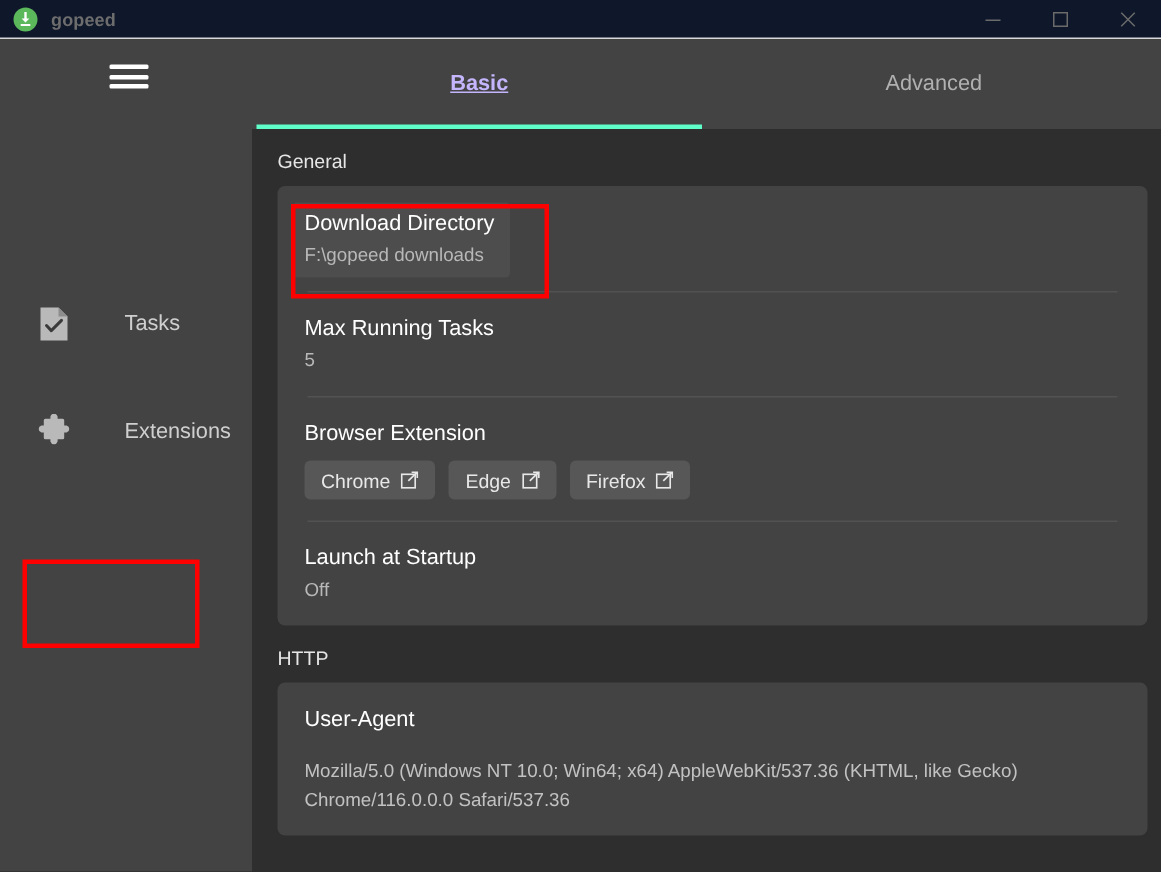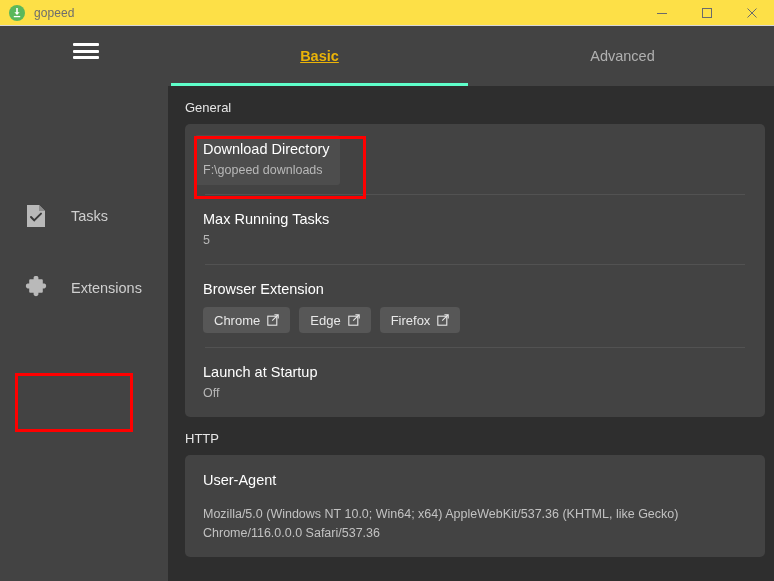--- a/index.html
+++ b/index.html
@@ -7,23 +7,24 @@
     width:774px; height:581px;
     overflow:hidden;
     background:#2e2e2e;
     font-family:"Liberation Sans", sans-serif;
   }
   .app { position:relative; width:774px; height:581px; display:flex; flex-direction:column; }
 
   
   .titlebar {
     height:14px; flex:0 0 26px;
-    background:#fde047;
+    background:#0f172a;
     display:flex; align-items:center;
     border-bottom:1px solid #d8d8d8;
+    font-weight:bold;
   }
   .tb-logo { width:16px; height:16px; margin-left:9px; flex:0 0 16px; position:relative; }
   .tb-logo .circ {
     position:absolute; inset:0;
     background:#5bb85b; border-radius:50%;
   }
   .tb-logo .arrow {
     position:absolute; left:4px; top:3px; width:8px; height:10px;
   }
   .tb-title {
@@ -49,37 +50,37 @@
   }
   .hamburger {
     width:26px; height:16px;
     margin:17px 0 0 73px;
     display:flex; flex-direction:column; justify-content:space-between;
   }
   .hamburger span { display:block; height:3px; background:#ffffff; border-radius:1px; }
   .nav { margin-top:128px; display:flex; flex-direction:column; }
   .nav-item {
     height:58px; display:flex; align-items:center;
-    padding-left:23px; gap:22px;
+    padding-left:23px; gap:34px;
   }
   .nav-item + .nav-item { margin-top:14px; }
   .nav-item.active { background:#4b4b4b; }
   .nav-ico { width:26px; height:26px; flex:0 0 26px; display:flex; align-items:center; justify-content:center; }
   .nav-label { font-size:14.5px; color:#cfcfcf; }
   .nav-item.active .nav-label { color:#5fbb63; }
 
   
   .main { flex:1 1 auto; display:flex; flex-direction:column; min-width:0; background:#2e2e2e; }
   .tabs { height:60px; flex:0 0 60px; background:#434343; display:flex; }
   .tab {
     flex:1 1 0; position:relative;
     display:flex; align-items:center; justify-content:center;
     font-size:14.5px; color:#b0b0b0;
   }
-  .tab.active { color:#eab308; font-weight:bold;text-decoration:underline; }
+  .tab.active { color:#c4b5fd; font-weight:bold;text-decoration:underline; }
   .tab.active::after {
     content:""; position:absolute; left:3px; right:3px; bottom:0;
     height:3px; background:#5fffca;
   }
   .content {
     flex:1 1 auto; overflow:hidden;
     padding:0 0 0 0;
   }
   .section-title {
     font-size:13px; color:#e6e6e6;

